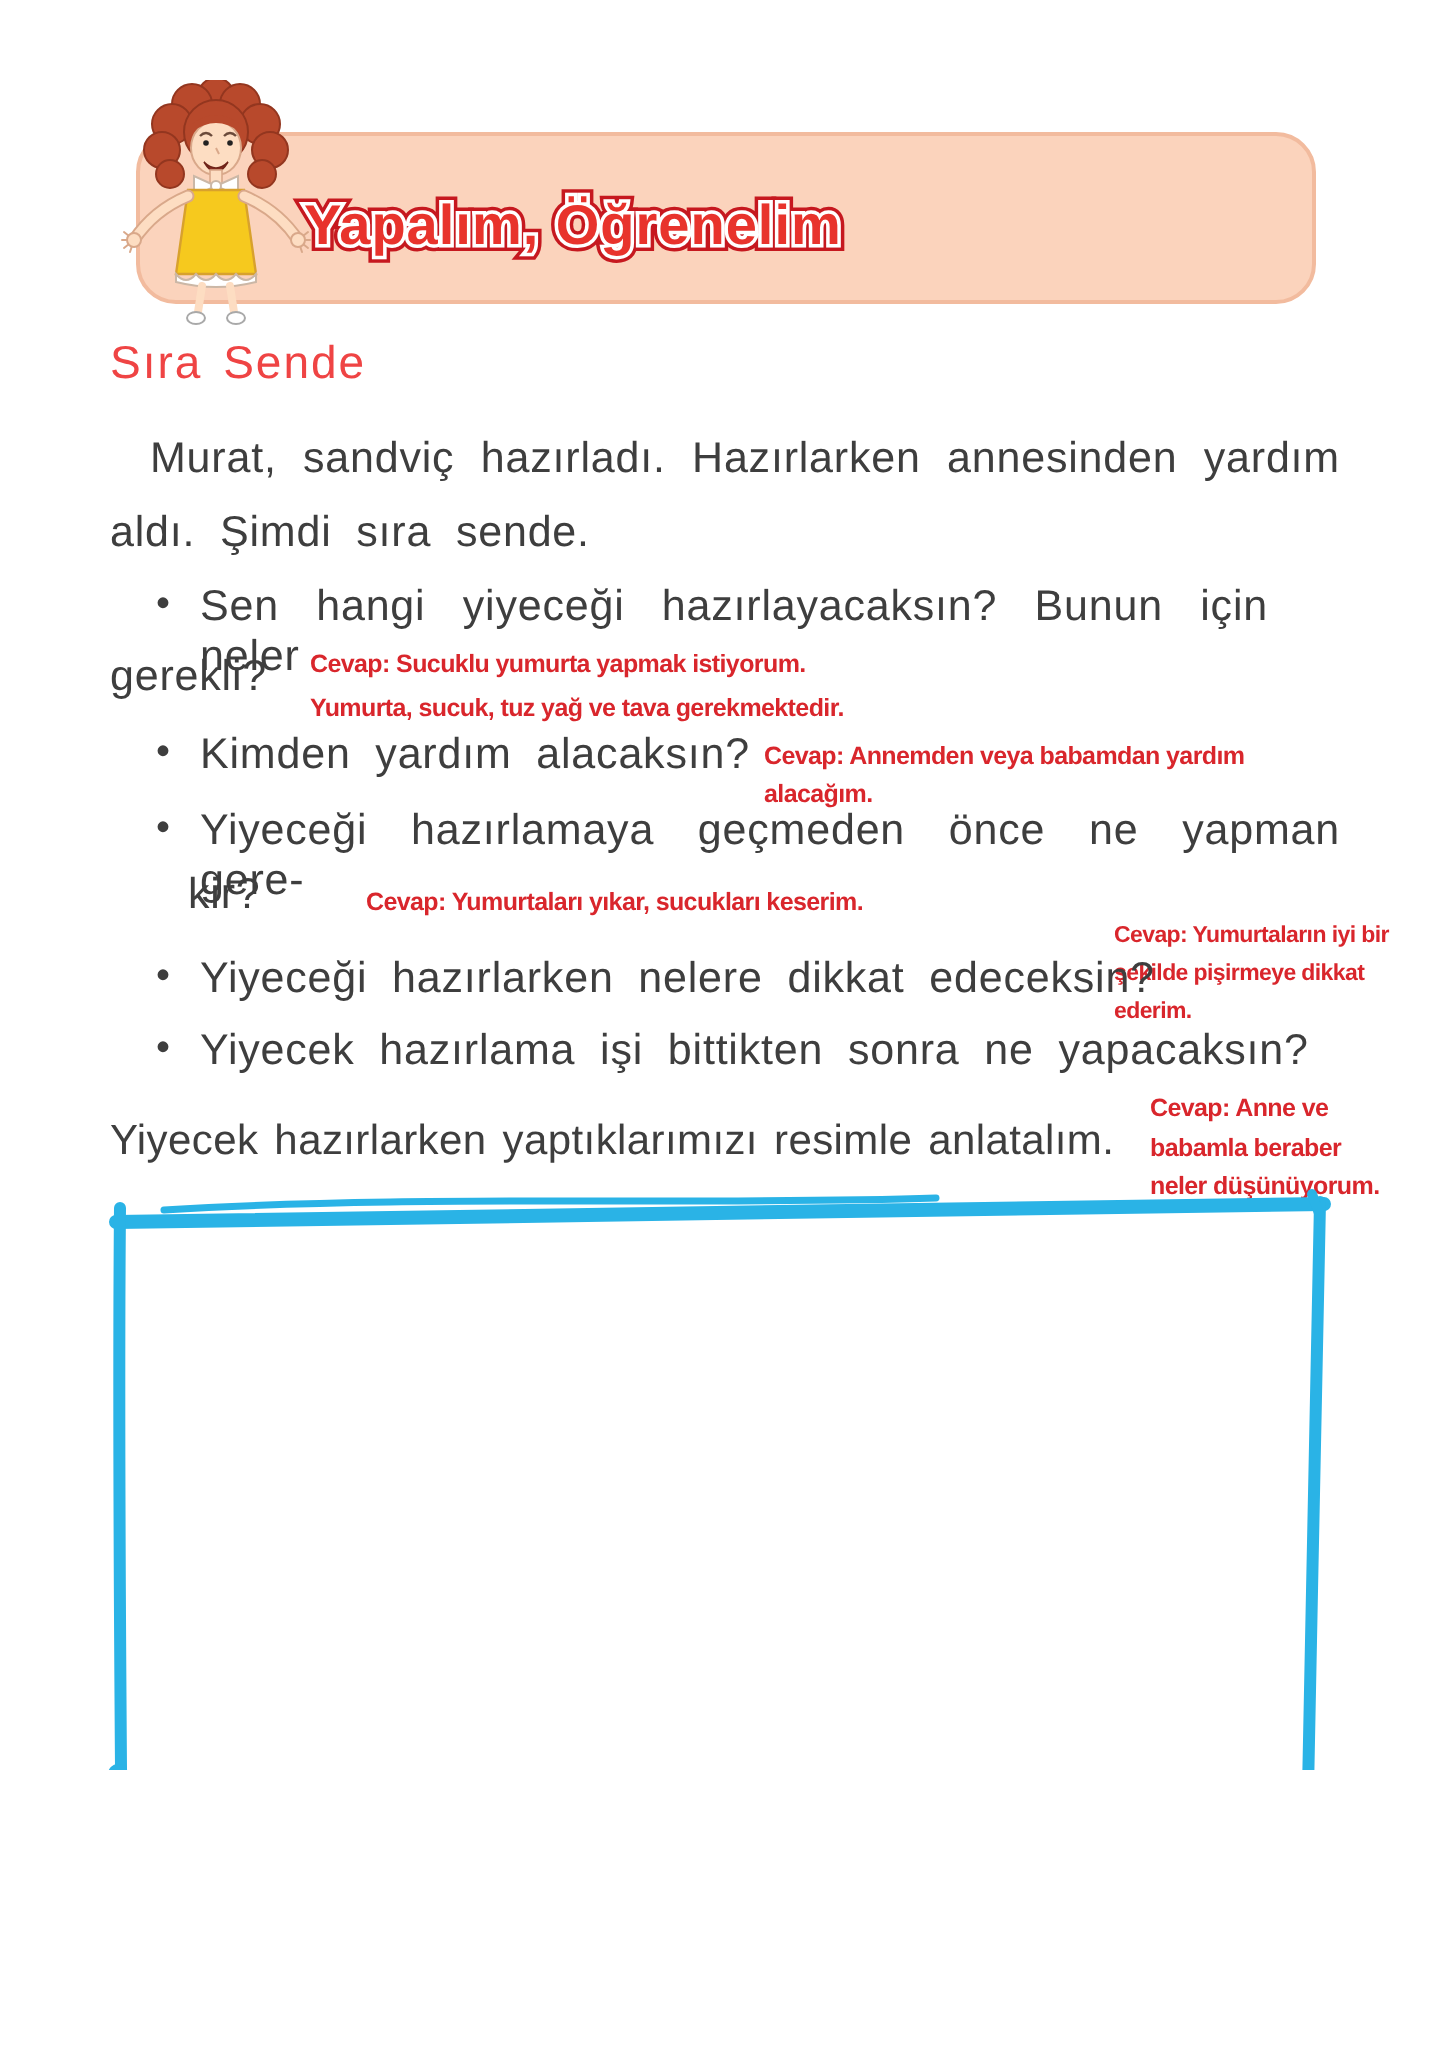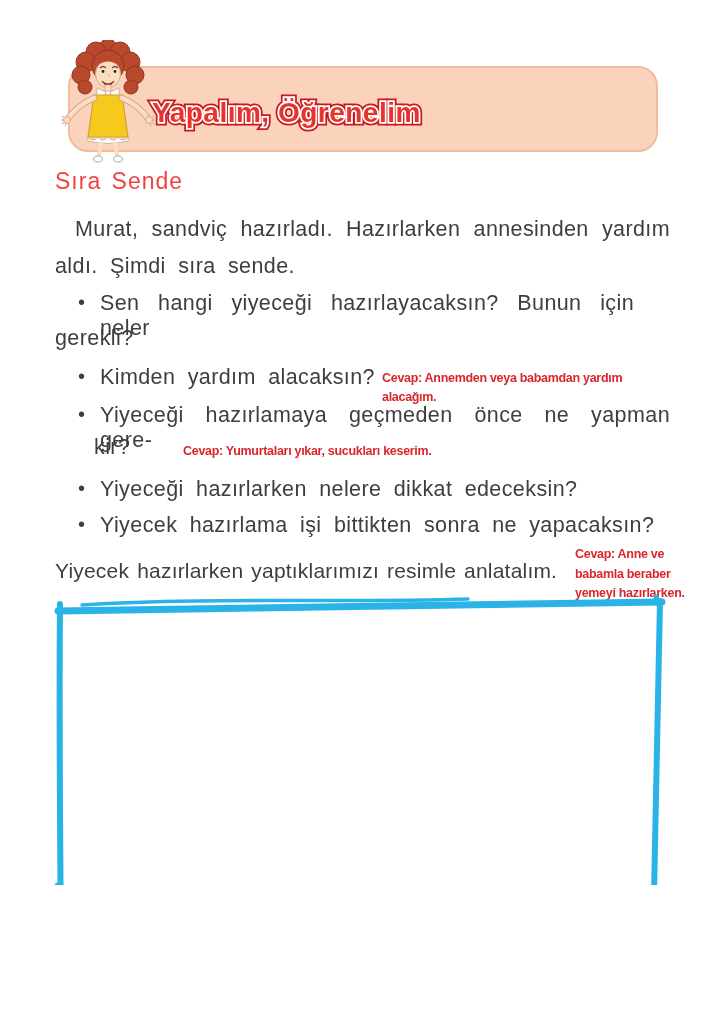--- a/index.html
+++ b/index.html
@@ -124,53 +124,62 @@
   <div class="h2">Sıra Sende</div>
 
   <div class="l" id="intro2">aldı. Şimdi sıra sende.</div>
   <div class="l just-self" id="intro1">Murat, sandviç hazırladı. Hazırlarken annesinden yardım</div>
 
   <div class="l q-line just" id="q1l1">
     <span class="blt">•</span>
     <span class="jtxt just-self">Sen hangi yiyeceği hazırlayacaksın? Bunun için neler</span>
   </div>
   <div class="l" id="q1l2">gerekli?</div>
+  <div class="ans" id="a1">
+    <div>Cevap: Sucuklu yumurta yapmak istiyorum.</div>
+    <div>Yumurta, sucuk, tuz yağ ve tava gerekmektedir.</div>
+  </div>
 
   <div class="l q-line" id="q2">
     <span class="blt">•</span>
     <span class="jtxt">Kimden yardım alacaksın?</span>
   </div>
   <div class="ans" id="a2">
     <div>Cevap: Annemden veya babamdan yardım</div>
     <div>alacağım.</div>
   </div>
 
   <div class="l q-line just" id="q3l1">
     <span class="blt">•</span>
     <span class="jtxt just-self">Yiyeceği hazırlamaya geçmeden önce ne yapman gere-</span>
   </div>
   <div class="l" id="q3l2">kir?</div>
   <div class="ans" id="a3">
     <div>Cevap: Yumurtaları yıkar, sucukları keserim.</div>
   </div>
 
+  <div class="ans" id="a4">
+    <div>Cevap: Yumurtaların iyi bir</div>
+    <div>şekilde pişirmeye dikkat</div>
+    <div>ederim.</div>
+  </div>
 
   <div class="l q-line" id="q4">
     <span class="blt">•</span>
     <span class="jtxt">Yiyeceği hazırlarken nelere dikkat edeceksin?</span>
   </div>
 
   <div class="l q-line" id="q5">
     <span class="blt">•</span>
     <span class="jtxt">Yiyecek hazırlama işi bittikten sonra ne yapacaksın?</span>
   </div>
   <div class="ans" id="a5">
     <div>Cevap: Anne ve</div>
     <div>babamla beraber</div>
-    <div>yemeyi hazırlarken.</div>
+    <div>neler düşünüyorum.</div>
   </div>
 
   <div class="l" id="closing">Yiyecek hazırlarken yaptıklarımızı resimle anlatalım.</div>
 
   <svg class="draw-box" viewBox="0 0 626 362" aria-hidden="true">
     <g stroke="#2ab3e6" fill="none" stroke-linecap="round" stroke-linejoin="round">
       <path d="M10,19 L614,10" stroke-width="7"></path>
       <path d="M34,13 C160,5 300,11 420,7" stroke-width="3.5"></path>
       <path d="M612,9 C610,120 607,240 605,353" stroke-width="6"></path>
       <path d="M8,351 L612,349" stroke-width="7"></path>

